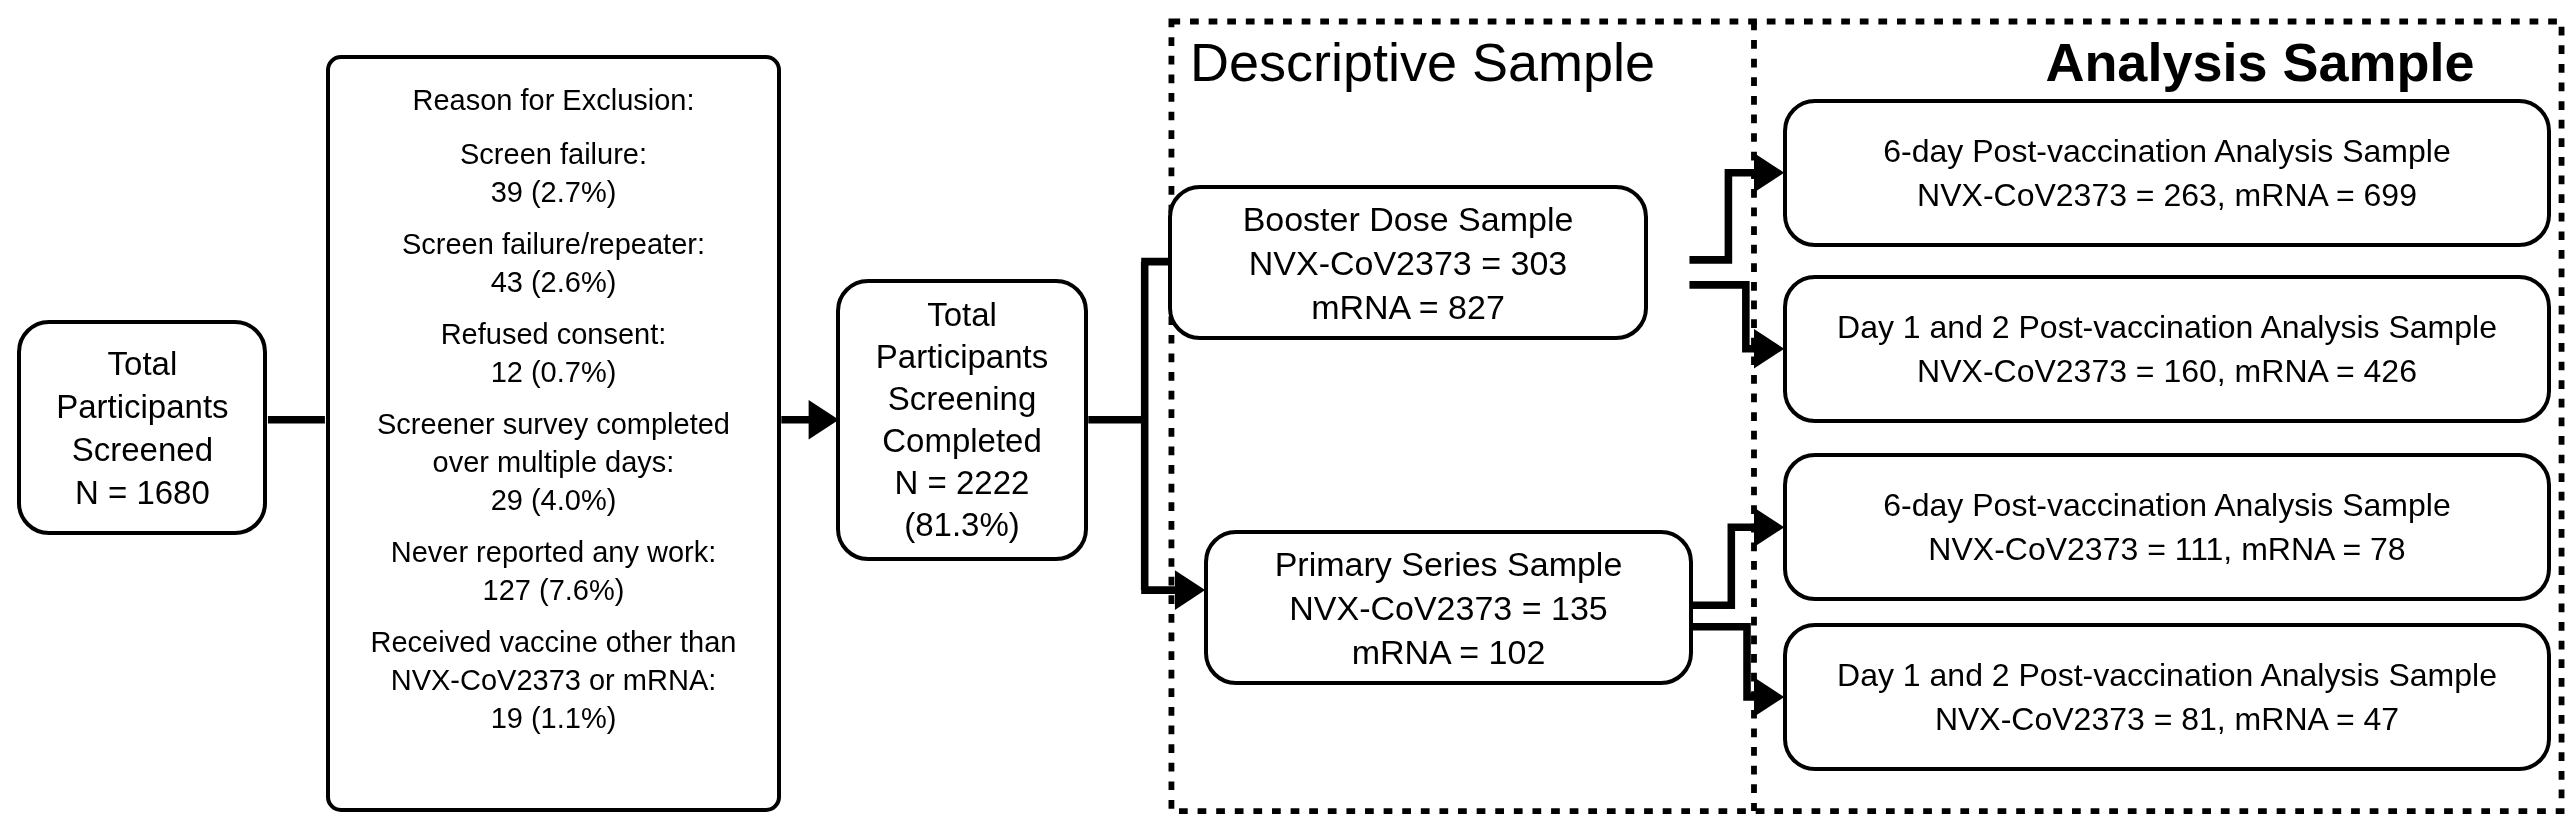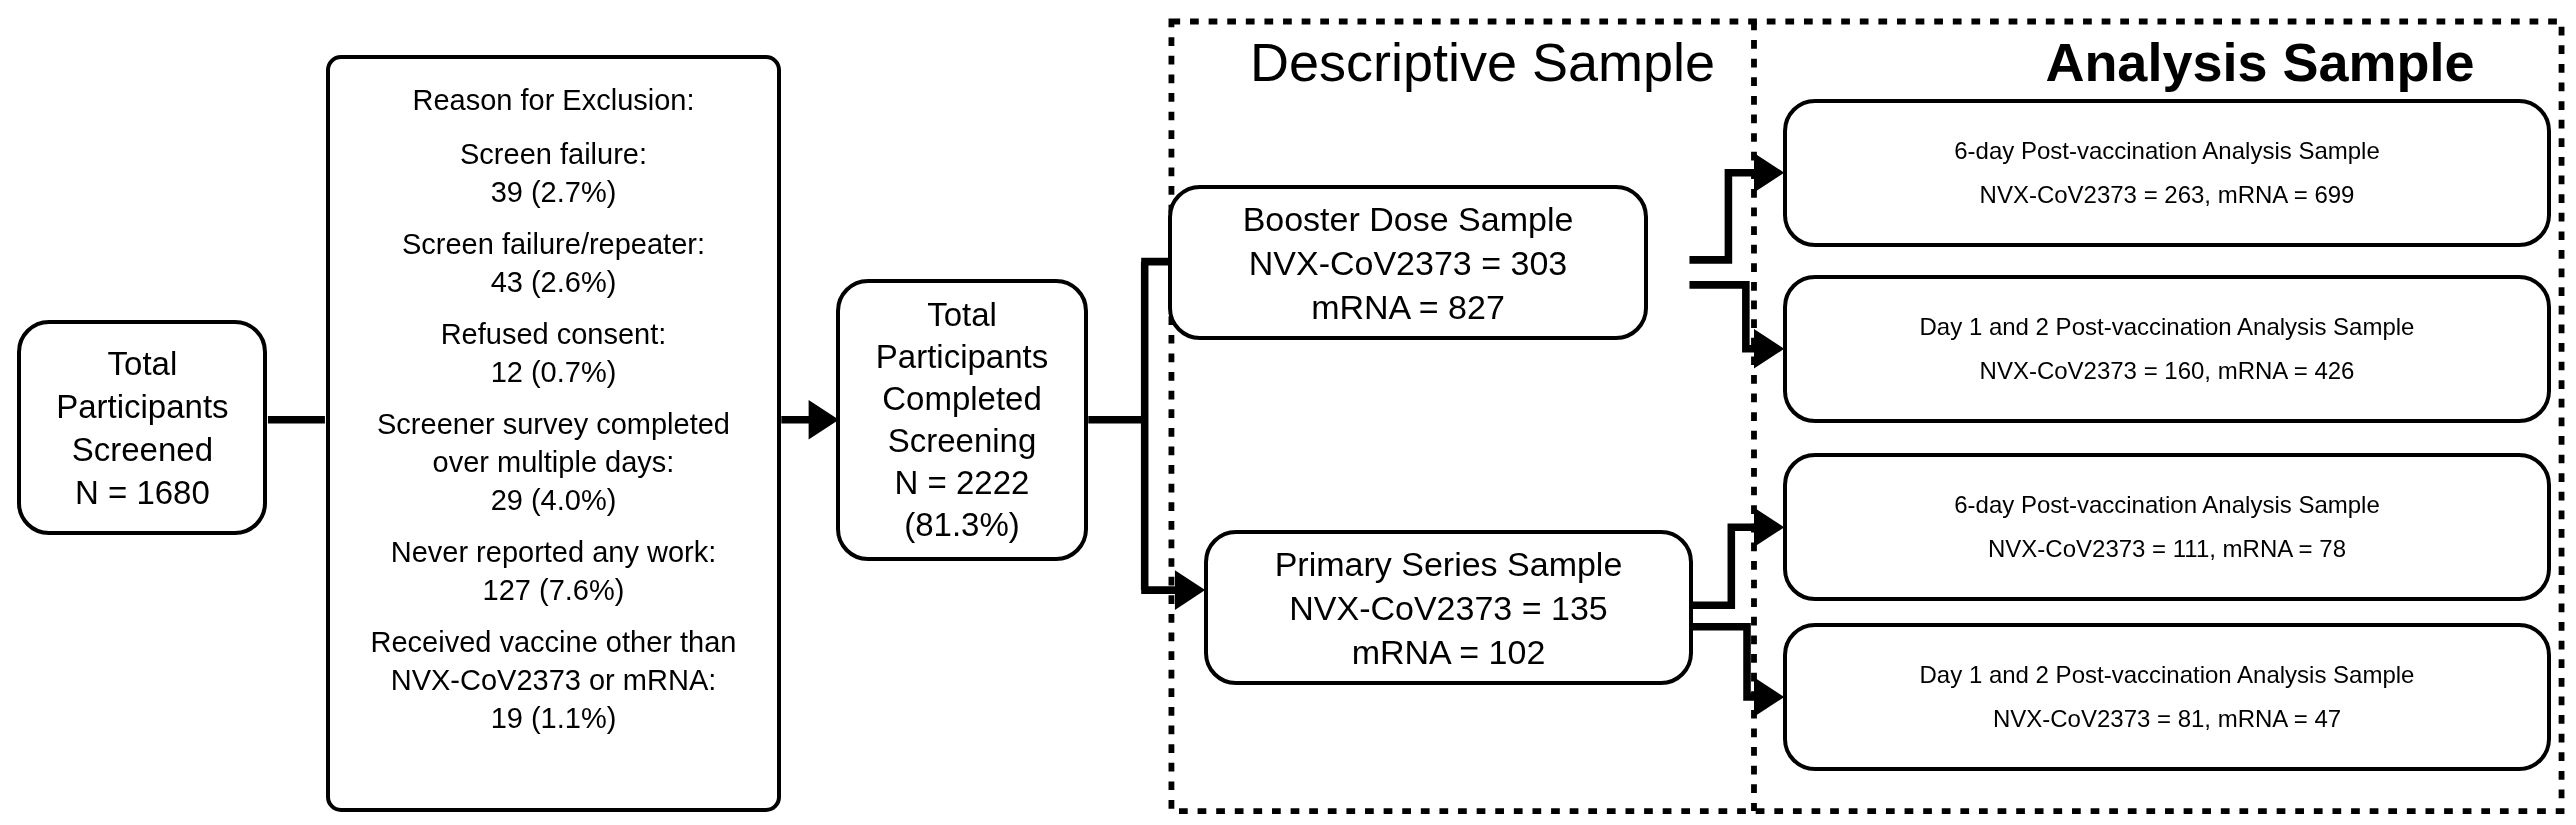--- a/index.html
+++ b/index.html
@@ -51,37 +51,37 @@
   .box-booster {
     left: 1168px; top: 185px; width: 480px; height: 155px;
     font-size: 34px; line-height: 44px;
   }
   .box-primary {
     left: 1204px; top: 530px; width: 489px; height: 155px;
     font-size: 34px; line-height: 44px;
   }
   .abox {
     left: 1783px; width: 768px; height: 148px;
-    font-size: 24px; line-height: 44px;
+    font-size: 32px; line-height: 44px;
     padding: 0 11.6px;
   }
   .abox-1 { top: 99px; }
   .abox-2 { top: 275px; }
   .abox-3 { top: 453px; }
   .abox-4 { top: 623px; }
 
   .panel-title {
     position: absolute;
     top: 30px;
     height: 70px;
     font-size: 54px;
     line-height: 64px;
     text-align: center;
   }
-  .panel-title-descriptive { left: 1191px; width: 583px; }
+  .panel-title-descriptive { left: 1131px; width: 583px; }
   .panel-title-analysis   { left: 1856px; width: 808px; font-weight: bold; }
 </style>
 </head>
 <body>
 
 <div class="canvas">
 
   <svg class="connector-layer" viewBox="0 0 4429 1419">
 
     <rect x="2014" y="37" width="2391" height="1358" fill="none" stroke="#000000" stroke-width="10" stroke-dasharray="15 17"></rect>
@@ -142,22 +142,22 @@
     </div>
     <div class="excl-group">
       <div>Received vaccine other than NVX-CoV2373 or mRNA:</div>
       <div>19 (1.1%)</div>
     </div>
   </div>
 
   <div class="box rounded-md box-completed">
     <div class="line">Total</div>
     <div class="line">Participants</div>
+    <div class="line">Screening</div>
     <div class="line">Completed</div>
-    <div class="line">Screening</div>
     <div class="line">N = 2222</div>
     <div class="line">(81.3%)</div>
   </div>
 
   <div class="box rounded-md box-booster">
     <div class="line">Booster Dose Sample</div>
     <div class="line">NVX-CoV2373 = 303</div>
     <div class="line">mRNA = 827</div>
   </div>
 

